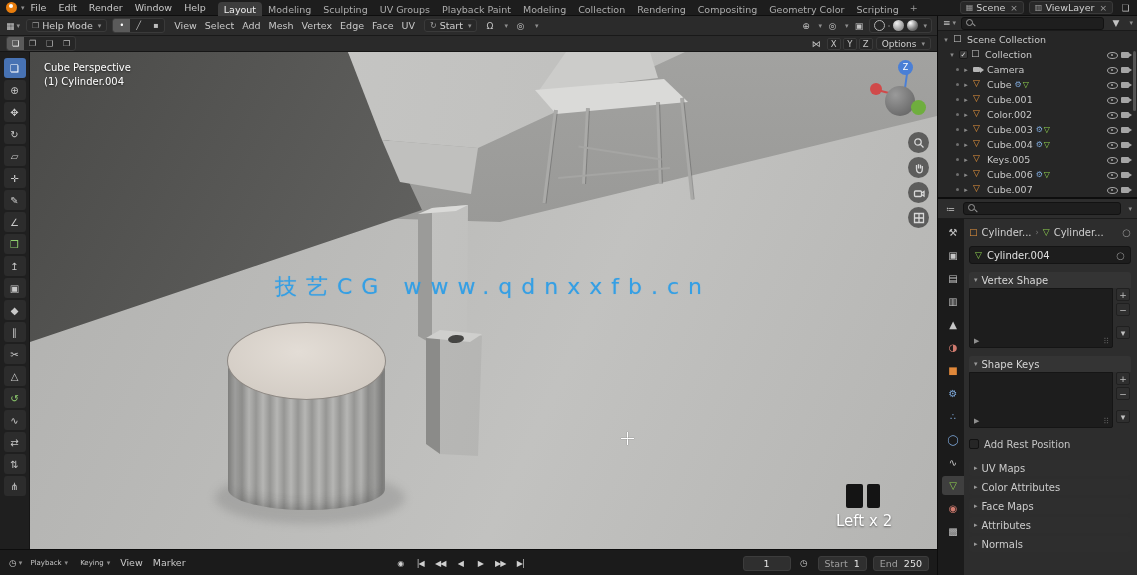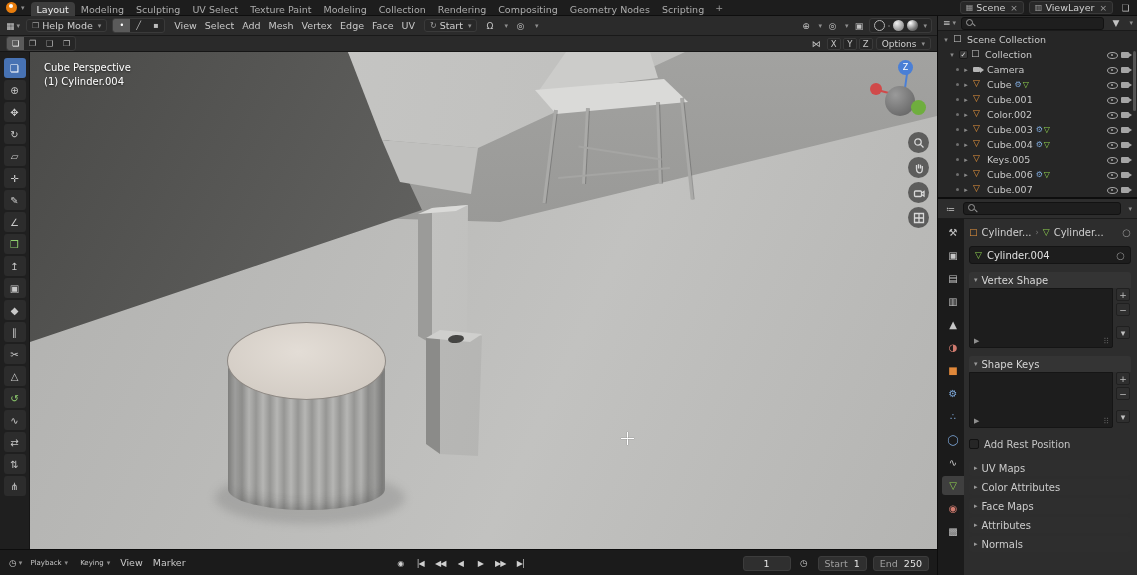--- a/index.html
+++ b/index.html
@@ -180,41 +180,53 @@
         padding:0 5px;margin-bottom:3px;color:#cccccc}
 </style>
 </head>
 <body>
 
 <div id="app">
 
   <div id="topbar" class="bar">
     <span class="logo"></span>
     <span class="caret">▾</span>
+    <div class="tmenus">
+
+        <span class="mitem">File</span>
+
+        <span class="mitem">Edit</span>
+
+        <span class="mitem">Render</span>
+
+        <span class="mitem">Window</span>
+
+        <span class="mitem">Help</span>
+      </div>
     <div class="wtabs">
 
         <span class="wtab active">Layout</span>
 
         <span class="wtab">Modeling</span>
 
         <span class="wtab">Sculpting</span>
 
-        <span class="wtab">UV Select</span>
-
-        <span class="wtab">Texture Paint</span>
+        <span class="wtab">UV Groups</span>
+
+        <span class="wtab">Playback Paint</span>
 
         <span class="wtab">Modeling</span>
 
         <span class="wtab">Collection</span>
 
         <span class="wtab">Rendering</span>
 
         <span class="wtab">Compositing</span>
 
-        <span class="wtab">Geometry Nodes</span>
+        <span class="wtab">Geometry Color</span>
 
         <span class="wtab">Scripting</span>
       </div>
     <span class="wadd">+</span>
     <div class="topright">
       <div class="dd">
         <span class="gico">▦</span>
         <span>Scene</span>
         <span class="xbtn">×</span>
       </div>
@@ -393,20 +405,21 @@
 
           <div>
             <div class="cyl-shadow"></div>
             <div class="cyl-body"></div>
             <div class="cyl-top"></div>
           </div>
 
           <div class="vlabel" style="left:14px;top:10px">Cube Perspective</div>
           <div class="vlabel" style="left:14px;top:24px">(1) Cylinder.004</div>
 
+          <div id="watermark">技艺CG www.qdnxxfb.cn</div>
 
           <div class="crossv"></div>
           <div class="crossh"></div>
 
           <div id="gizmo">
             <div class="gz-l1"></div>
             <div class="gz-l2"></div>
             <div class="gz gz-ball"></div>
             <div class="gz gz-z">Z</div>
             <div class="gz gz-x"></div>
@@ -429,20 +442,27 @@
                 <rect x="1.5" y="4" width="7" height="5.5" rx="1"></rect>
                 <path d="M8.5 6 L11 4.5 V9 L8.5 7.5"></path>
               </svg>
           </div>
           <div class="navbtn" style="top:155px">
             <svg width="12" height="12" viewBox="0 0 12 12">
                 <path d="M1.5 1.5 H10.5 V10.5 H1.5 Z M1.5 6 H10.5 M6 1.5 V10.5"></path>
               </svg>
           </div>
 
+          <div id="clickind">
+            <div class="mrow">
+              <div class="mb1"></div>
+              <div class="mb2"></div>
+            </div>
+            <div class="mtext">Left x 2</div>
+          </div>
         </div>
       </div>
 
       <div id="timeline" class="bar">
         <span class="ibtn">◷<span class="caret">▾</span></span>
         <div class="bar">
 
             <span class="tmenu caret">Playback</span>
 
             <span class="tmenu caret">Keying</span>

